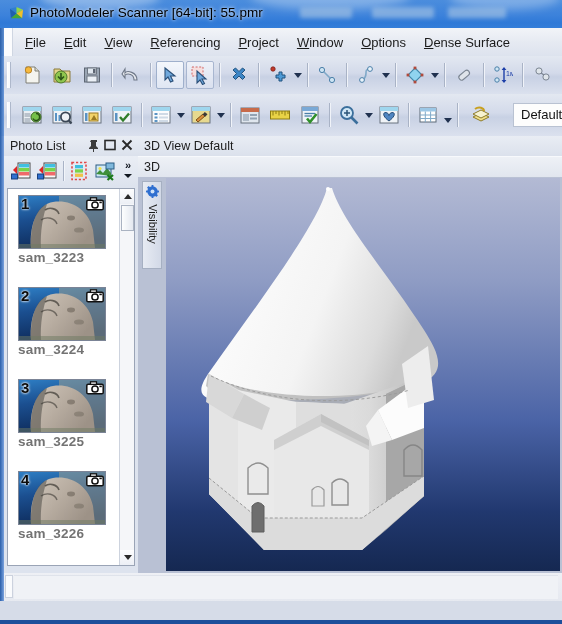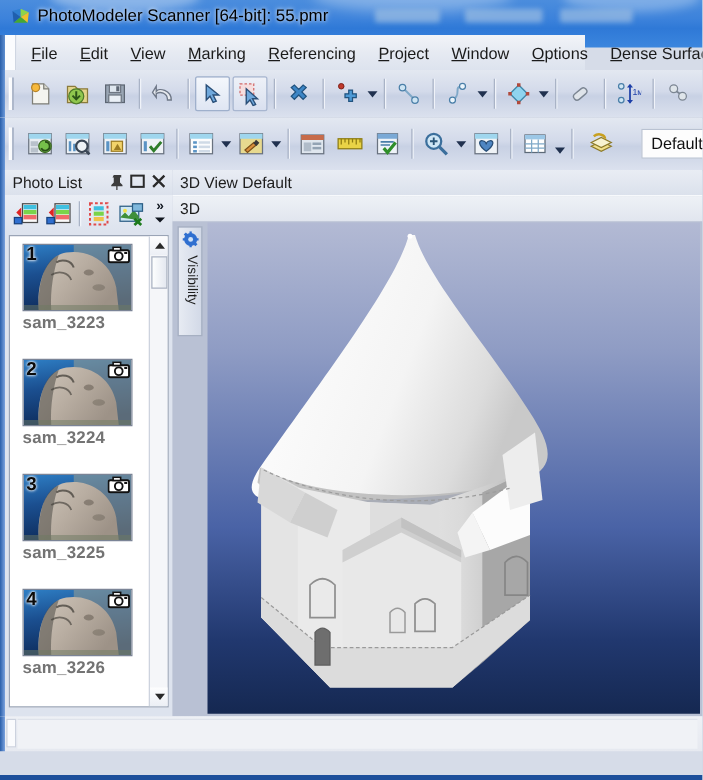--- a/index.html
+++ b/index.html
@@ -29,21 +29,21 @@
     text-shadow:0 0 3px rgba(255,255,255,.85),0 0 6px rgba(255,255,255,.6);
     white-space:nowrap;
   }
   .title-ghost{
     position:absolute;top:7px;height:11px;border-radius:2px;
     background:rgba(150,185,225,.75);filter:blur(2.2px);
   }
 
   
   .menubar{
-    position:absolute;left:0;top:28px;width:468px;height:28px;
+    position:absolute;left:0;top:28px;width:562px;height:28px;
     background:linear-gradient(to bottom,#f2f4f8 0%,#e6eaf2 50%,#dde3ee 100%);
     border-bottom:1px solid #c2c9d6;
   }
   .menubar .leftedge{position:absolute;left:0;top:0;width:4px;height:28px;background:linear-gradient(to right,#2a5faa,#5f8fd0);}
   .menubar .lip{position:absolute;left:4px;top:0;width:8px;height:28px;background:#fbfcfe;border-right:1px solid #cfd6e2;}
   .menu-items{position:absolute;left:16px;top:0;height:28px;display:flex;align-items:center;}
   .menu-item{
     padding:4px 9px;color:#1b1b1b;font-size:13px;white-space:nowrap;cursor:default;
   }
   .menu-item u{text-decoration:underline;}
@@ -187,21 +187,20 @@
     <div class="title-ghost" style="left:448px;width:58px;"></div>
   </div>
 
   <div class="menubar">
     <div class="leftedge"></div>
     <div class="lip"></div>
     <div class="menu-items" id="menuItems">
         <div class="menu-item"><u>F</u>ile</div>
         <div class="menu-item"><u>E</u>dit</div>
         <div class="menu-item"><u>V</u>iew</div>
-        <div class="menu-item"><u>M</u>arking</div>
         <div class="menu-item"><u>R</u>eferencing</div>
         <div class="menu-item"><u>P</u>roject</div>
         <div class="menu-item"><u>W</u>indow</div>
         <div class="menu-item"><u>O</u>ptions</div>
         <div class="menu-item"><u>D</u>ense Surface</div>
       </div>
   </div>
 
   <div class="toolbar" id="toolbar1">
     <div class="tb-gripedge"></div>

